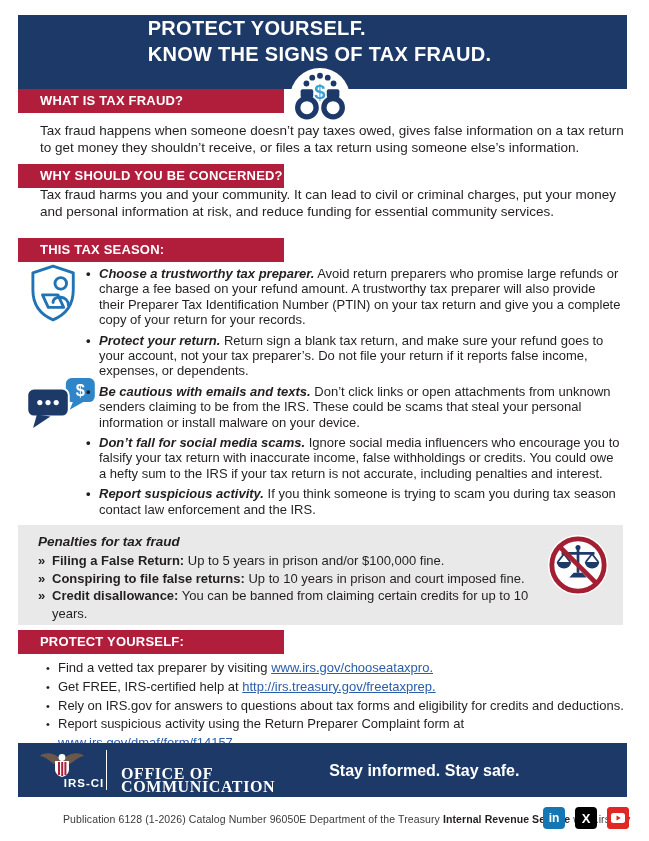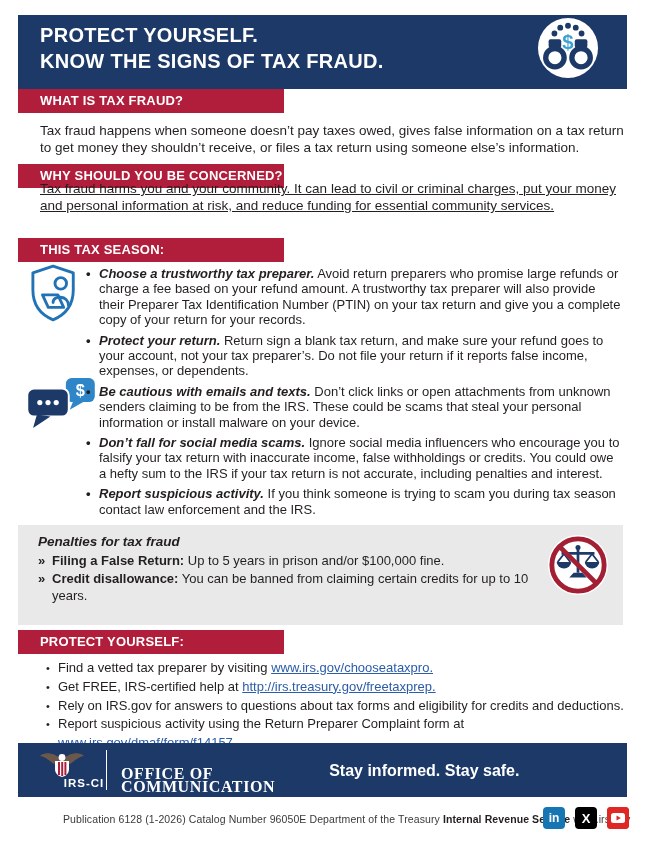--- a/index.html
+++ b/index.html
@@ -7,37 +7,38 @@
     width:649px; height:841px; position:relative; overflow:hidden;
     font-family:"Liberation Sans", sans-serif; color:#231F20;
     -webkit-font-smoothing:antialiased;
   }
   
   .banner {
     position:absolute; left:18px; top:15px; width:609px; height:74px;
     background:#1C3968; box-sizing:border-box;
     display:flex; align-items:center; justify-content:space-between;
     padding:0 28px 8px 22px;
+    flex-direction:column;
   }
   .banner-title { color:#fff; font-weight:bold; font-size:20px; line-height:26px; letter-spacing:0.3px; }
   .cuffs-wrap { width:62px; height:62px; flex:none; }
   
   .redbar {
     position:absolute; left:18px; width:266px; height:24px; background:#B01E3C;
     color:#fff; font-weight:bold; font-size:13px; line-height:24px;
     padding-left:22px; box-sizing:border-box; letter-spacing:0.2px;
   }
   #bar-what    { top:89px; }
   #bar-why     { top:164px; }
   #bar-season  { top:238px; }
   #bar-protect { top:630px; }
   
   .para { position:absolute; left:40px; width:585px; font-size:13.5px; line-height:17px; }
   #para-what { top:122px; }
-  #para-why  { top:180px;text-decoration:underline; }
+  #para-why  { top:186px; }
   
   #icon-shield { position:absolute; left:30px; top:263px; }
   #icon-chat   { position:absolute; left:25px; top:377px; }
   .season-list { position:absolute; left:86px; top:266px; width:538px; }
   .season-item { position:relative; padding-left:13px; font-size:13px; line-height:15.4px; margin-bottom:5px; }
   .season-item::before { content:"•"; position:absolute; left:0; font-weight:bold; }
   .lead { font-weight:bold; font-style:italic; }
   
   .penalties {
     position:absolute; left:18px; top:525px; width:605px; height:100px;
@@ -149,20 +150,23 @@
   </div>
   <div class="season-item">
     <span class="lead">Report suspicious activity.</span><span> If you think someone is trying to scam you during tax season contact law enforcement and the IRS.</span>
   </div>
 </div>
 
 <div class="penalties">
   <div class="pen-title">Penalties for tax fraud</div>
   <div class="pen-item">
     <span class="pen-lead">Filing a False Return:</span><span> Up to 5 years in prison and/or $100,000 fine.</span>
+  </div>
+  <div class="pen-item">
+    <span class="pen-lead">Conspiring to file false returns:</span><span> Up to 10 years in prison and court imposed fine.</span>
   </div>
   <div class="pen-item">
     <span class="pen-lead">Credit disallowance:</span><span> You can be banned from claiming certain credits for up to 10 years.</span>
   </div>
   <div id="icon-noscales">
     <svg viewBox="0 0 64 64" width="62" height="62">
       <circle cx="32" cy="32" r="31" fill="#fff"></circle>
       <g fill="#1C3968" stroke="#1C3968">
         <circle cx="32" cy="14" r="2.6" stroke="none"></circle>
         <rect x="30.6" y="15" width="2.8" height="25" stroke="none"></rect>

